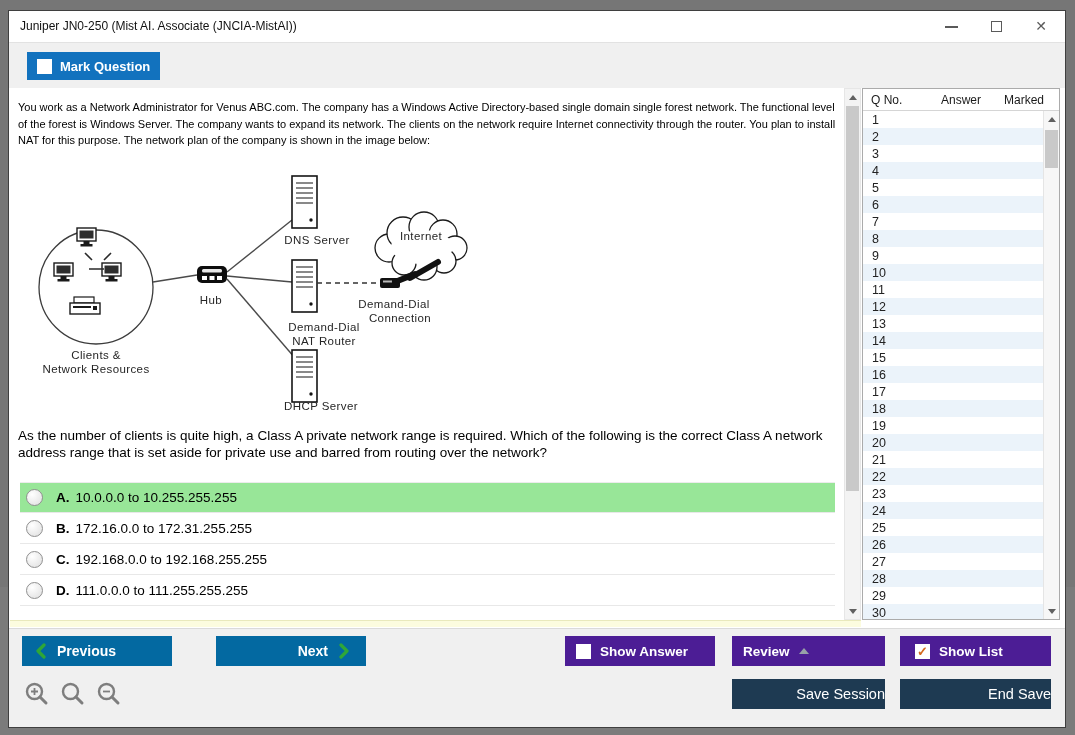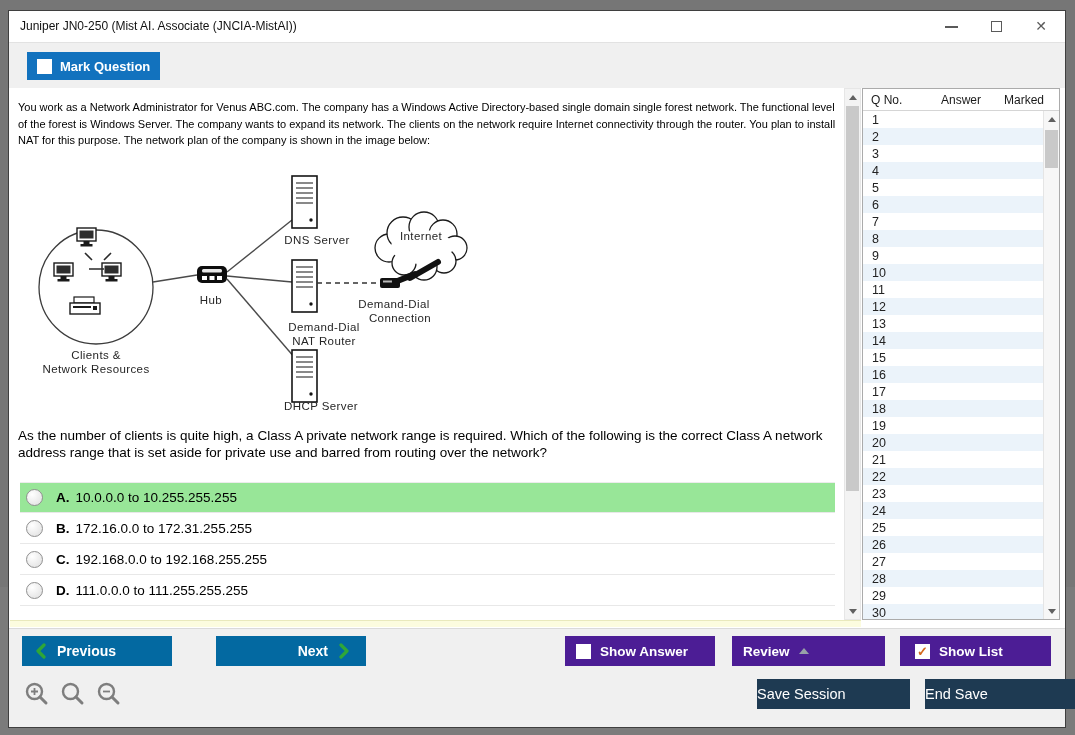--- a/index.html
+++ b/index.html
@@ -60,21 +60,21 @@
   .qrow .c1 { width:64px; padding-left:9px; } .qrow .c2 { width:64px; text-align:center; } .qrow .c3 { width:52px; text-align:center; }
   .vscroll.side { left:auto; right:0; top:22px; width:16px; height:508px; border:none; border-left:1px solid #e5e5e5; background:#f7f7f7; position:absolute; }
 
   
   .bottombar { position:absolute; left:0; top:617px; width:1056px; height:99px; background:#f0f0f0; border-top:1px solid #dadada; }
   .btn { position:absolute; height:30px; display:flex; align-items:center; cursor:pointer; }
   .btn-blue { background:#0369a1; }
   .btn-blue .btn-label { font-size:14px; }
   .btn-orange { background:#4c1d95; padding:0 11px; gap:9px; }
   .btn-orange .btn-label { font-size:13.5px; }
-  .btn-navy { background:#1e3a52; justify-content:flex-start;margin-left:25px; }
+  .btn-navy { background:#1e3a52; justify-content:flex-end; }
   .btn-navy .btn-label { font-weight:normal; font-size:14.5px; }
   .prev { left:13px; top:7px; width:150px; padding-left:13px; gap:10px; }
   .next { left:183px; top:7px; width:150px; justify-content:flex-end; padding-right:16px; gap:10px;margin-left:24px; }
   .show-answer { left:556px; top:7px; width:150px; }
   .review { left:723px; top:7px; width:153px; justify-content:flex-start; }
   .show-list { left:891px; top:7px; width:151px;padding-left:15px; }
   .save-session { left:723px; top:50px; width:153px; }
   .end-exam { left:891px; top:50px; width:151px; }
   .caret-up { width:0; height:0; border-left:5px solid transparent; border-right:5px solid transparent; border-bottom:6px solid #98a1a8; }
   .zoom-tools { position:absolute; left:15px; top:52px; display:flex; gap:10px; }

